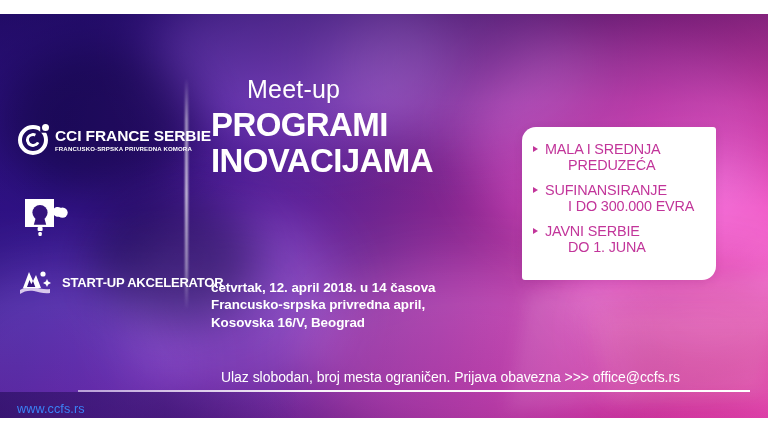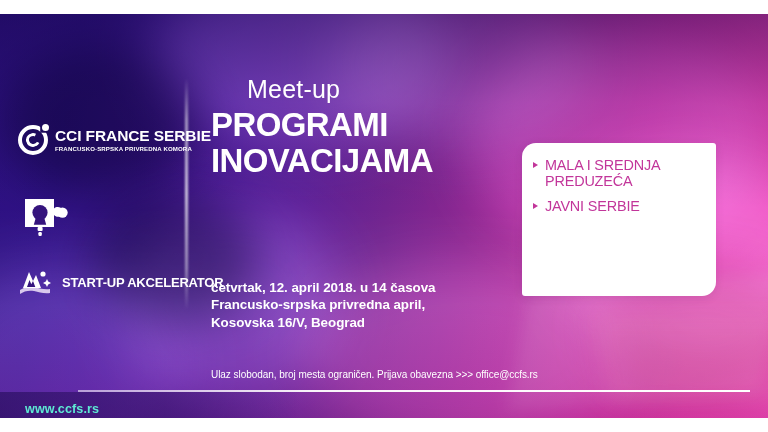--- a/index.html
+++ b/index.html
@@ -276,21 +276,21 @@
     color: #ffffff;
     line-height: 1.3;
     letter-spacing: -0.05px;
     white-space: nowrap;
   }
 
   
   .callout {
     position: absolute;
     left: 522px;
-    top: 129px;
+    top: 113px;
     width: 194px;
     height: 153px;
     background: #ffffff;
     border-radius: 14px 3px 14px 3px;
     box-shadow: 0 2px 10px rgba(60,0,60,0.10);
   }
   .callout ul {
     list-style: none;
     margin: 0;
     padding: 14px 0 0 11px;
@@ -310,51 +310,51 @@
   .callout li .tri {
     position: absolute;
     left: 0;
     top: 5px;
     width: 0;
     height: 0;
     border-left: 5px solid #c2359a;
     border-top: 3.6px solid transparent;
     border-bottom: 3.6px solid transparent;
   }
-  .callout li .l2 { display: block; }
+  .callout li .l2 { display: block; margin-left: 23px; }
 
   
   .footer-note {
     position: absolute;
-    left: 211px;
+    left: 221px;
     top: 355px;
-    font-size: 10px;
+    font-size: 14px;
     font-weight: normal;
     color: #ffffff;
     letter-spacing: -0.05px;
     white-space: nowrap;
   }
   .footer-rule {
     position: absolute;
     left: 78px;
     top: 376px;
     width: 672px;
     height: 2px;
     background: linear-gradient(90deg,
       rgba(255,255,255,0.55) 0%,
       rgba(255,255,255,0.95) 35%,
       rgba(255,255,255,1) 100%);
   }
   .footer-url {
     position: absolute;
-    left: 25px;
+    left: 17px;
     top: 388px;
     font-size: 12.6px;
-    font-weight: bold;
-    color: #5eead4;
+    font-weight: normal;
+    color: #3b82f6;
     letter-spacing: 0.1px;
     white-space: nowrap;
   }
   
   .url-plate {
     position: absolute;
     left: 0;
     top: 378px;
     width: 300px;
     height: 26px;
@@ -444,21 +444,27 @@
 
     <div class="callout">
       <ul>
         <li>
           <span class="tri"></span>
           <span>MALA I SREDNJA</span>
           <span class="l2">PREDUZEĆA</span>
         </li>
         <li>
           <span class="tri"></span>
+          <span>SUFINANSIRANJE</span>
+          <span class="l2">I DO 300.000 EVRA</span>
+        </li>
+        <li>
+          <span class="tri"></span>
           <span>JAVNI SERBIE</span>
+          <span class="l2">DO 1. JUNA</span>
         </li>
       </ul>
     </div>
 
     <div class="footer-note">Ulaz slobodan, broj mesta ograničen. Prijava obavezna &gt;&gt;&gt; office@ccfs.rs</div>
     <div class="footer-rule"></div>
     <div class="url-plate"></div>
     <div class="footer-url">www.ccfs.rs</div>
 
   </div>

